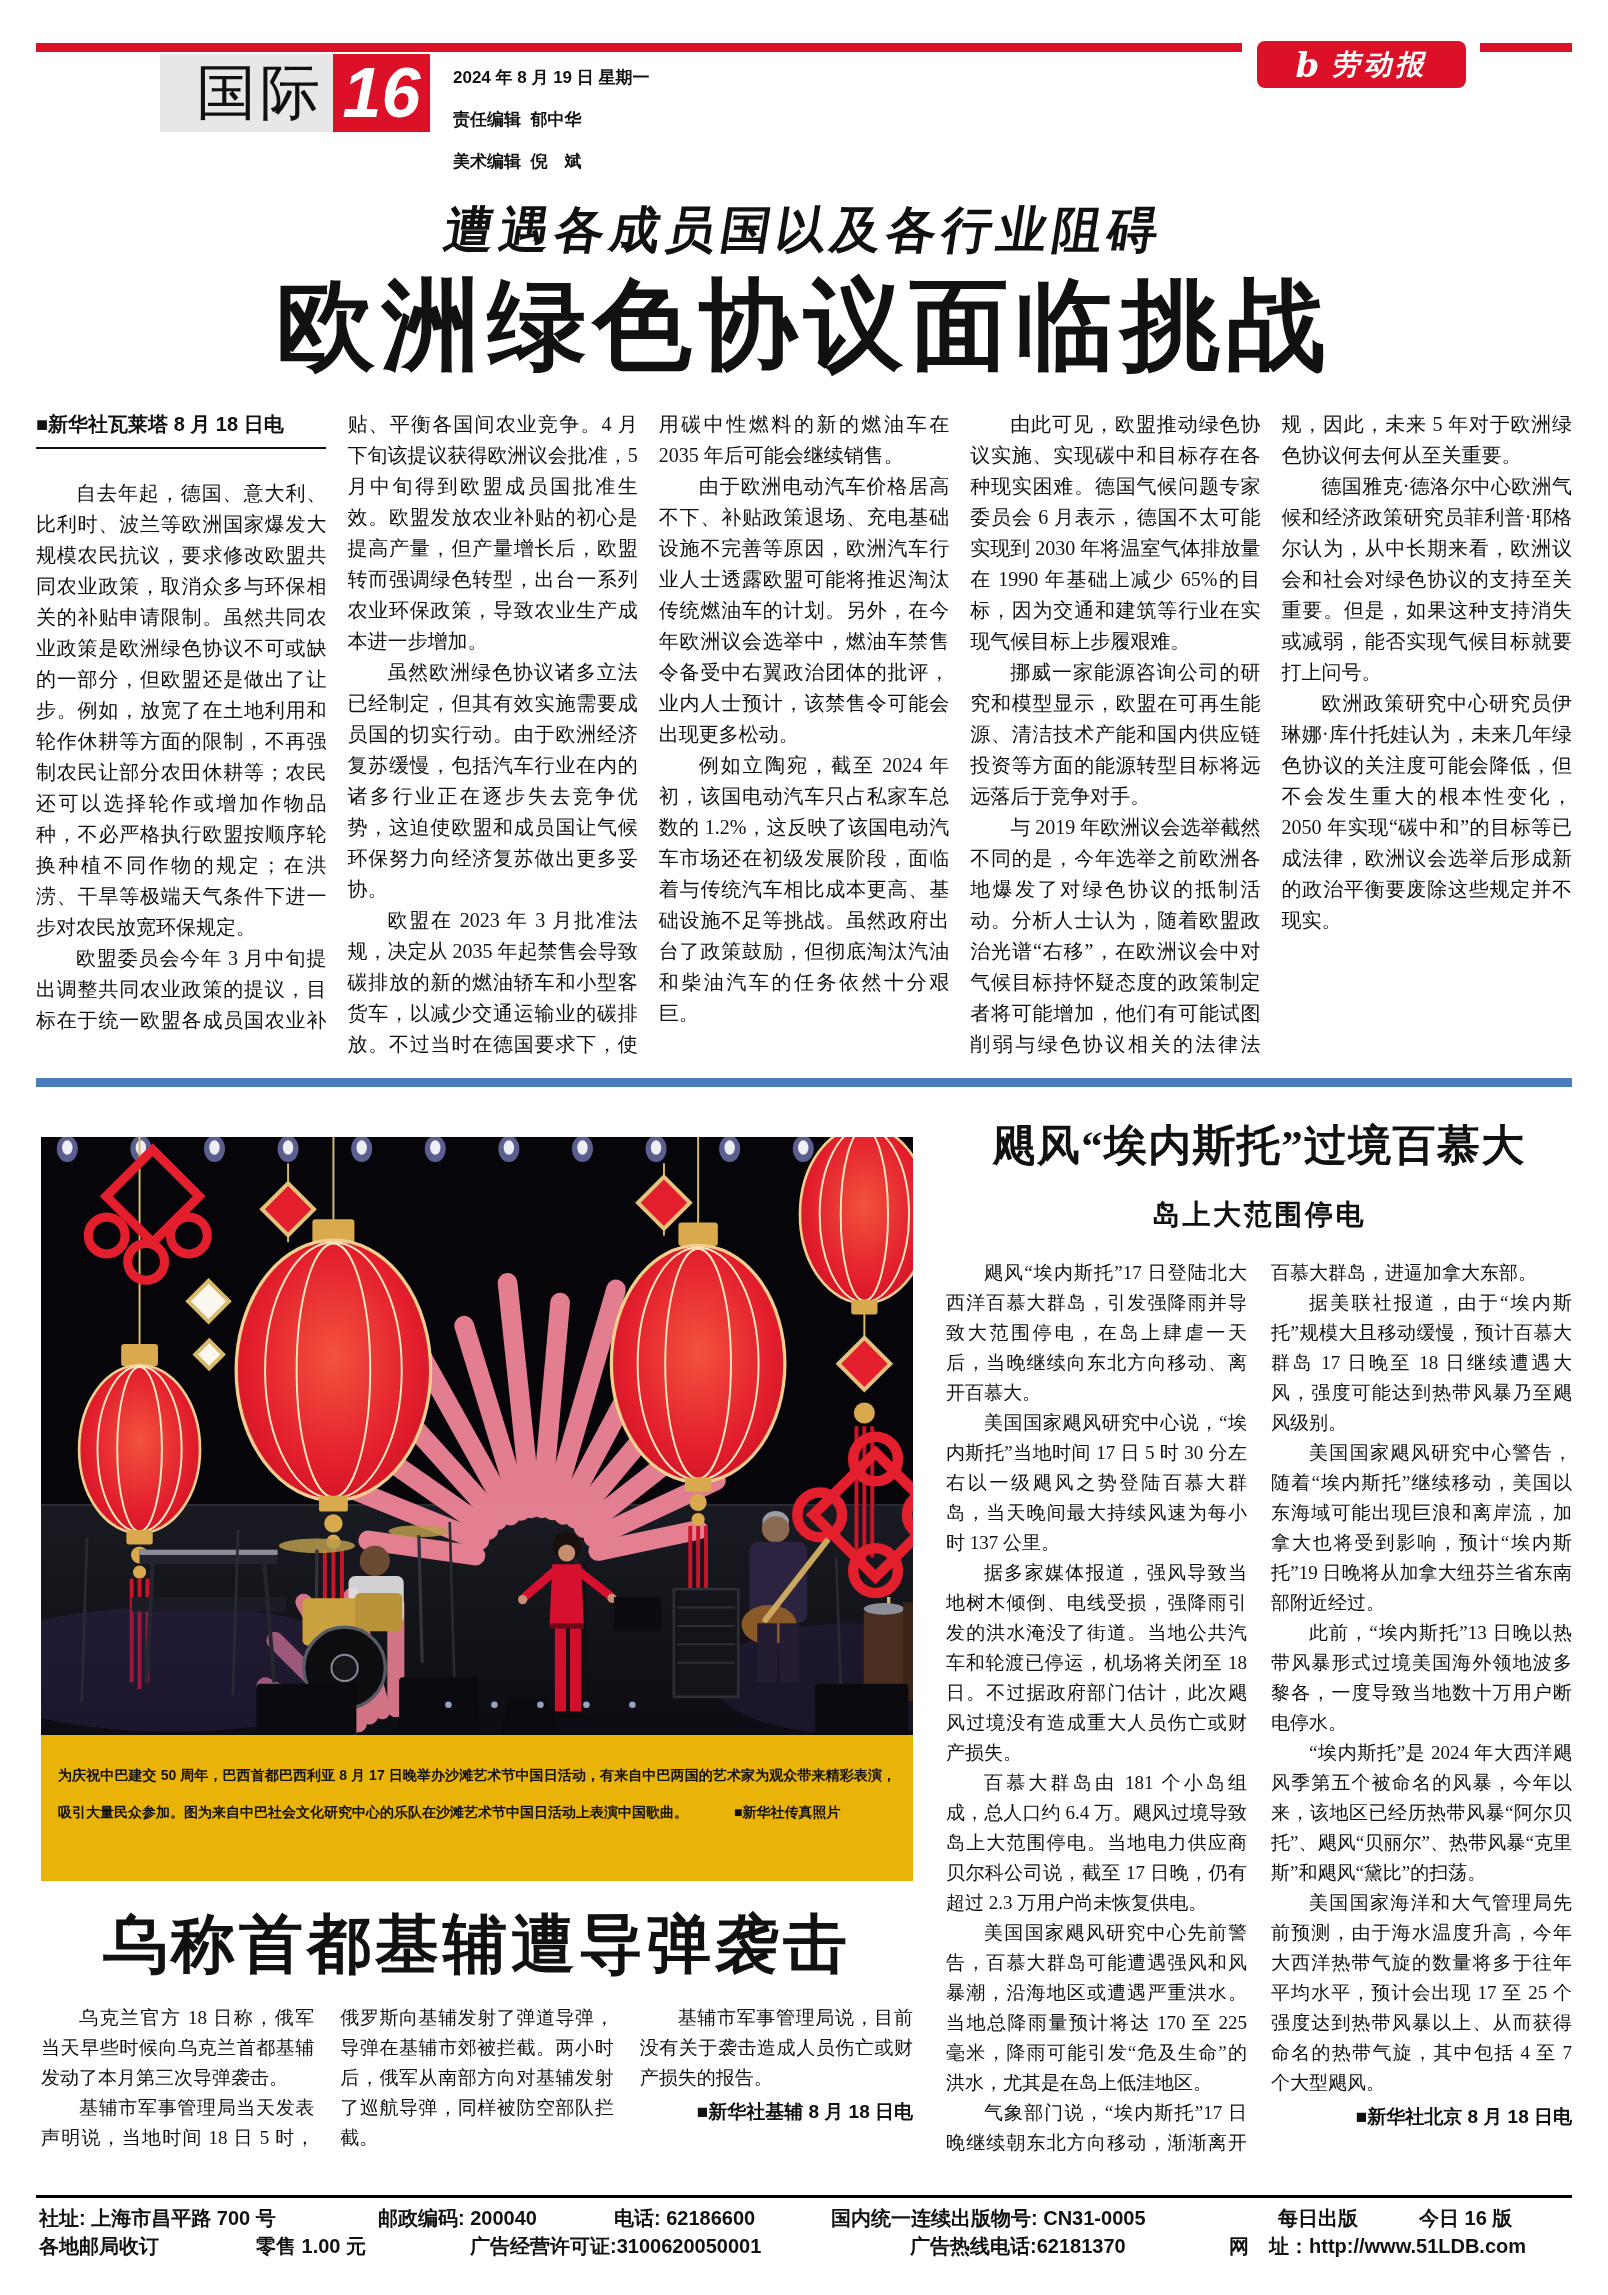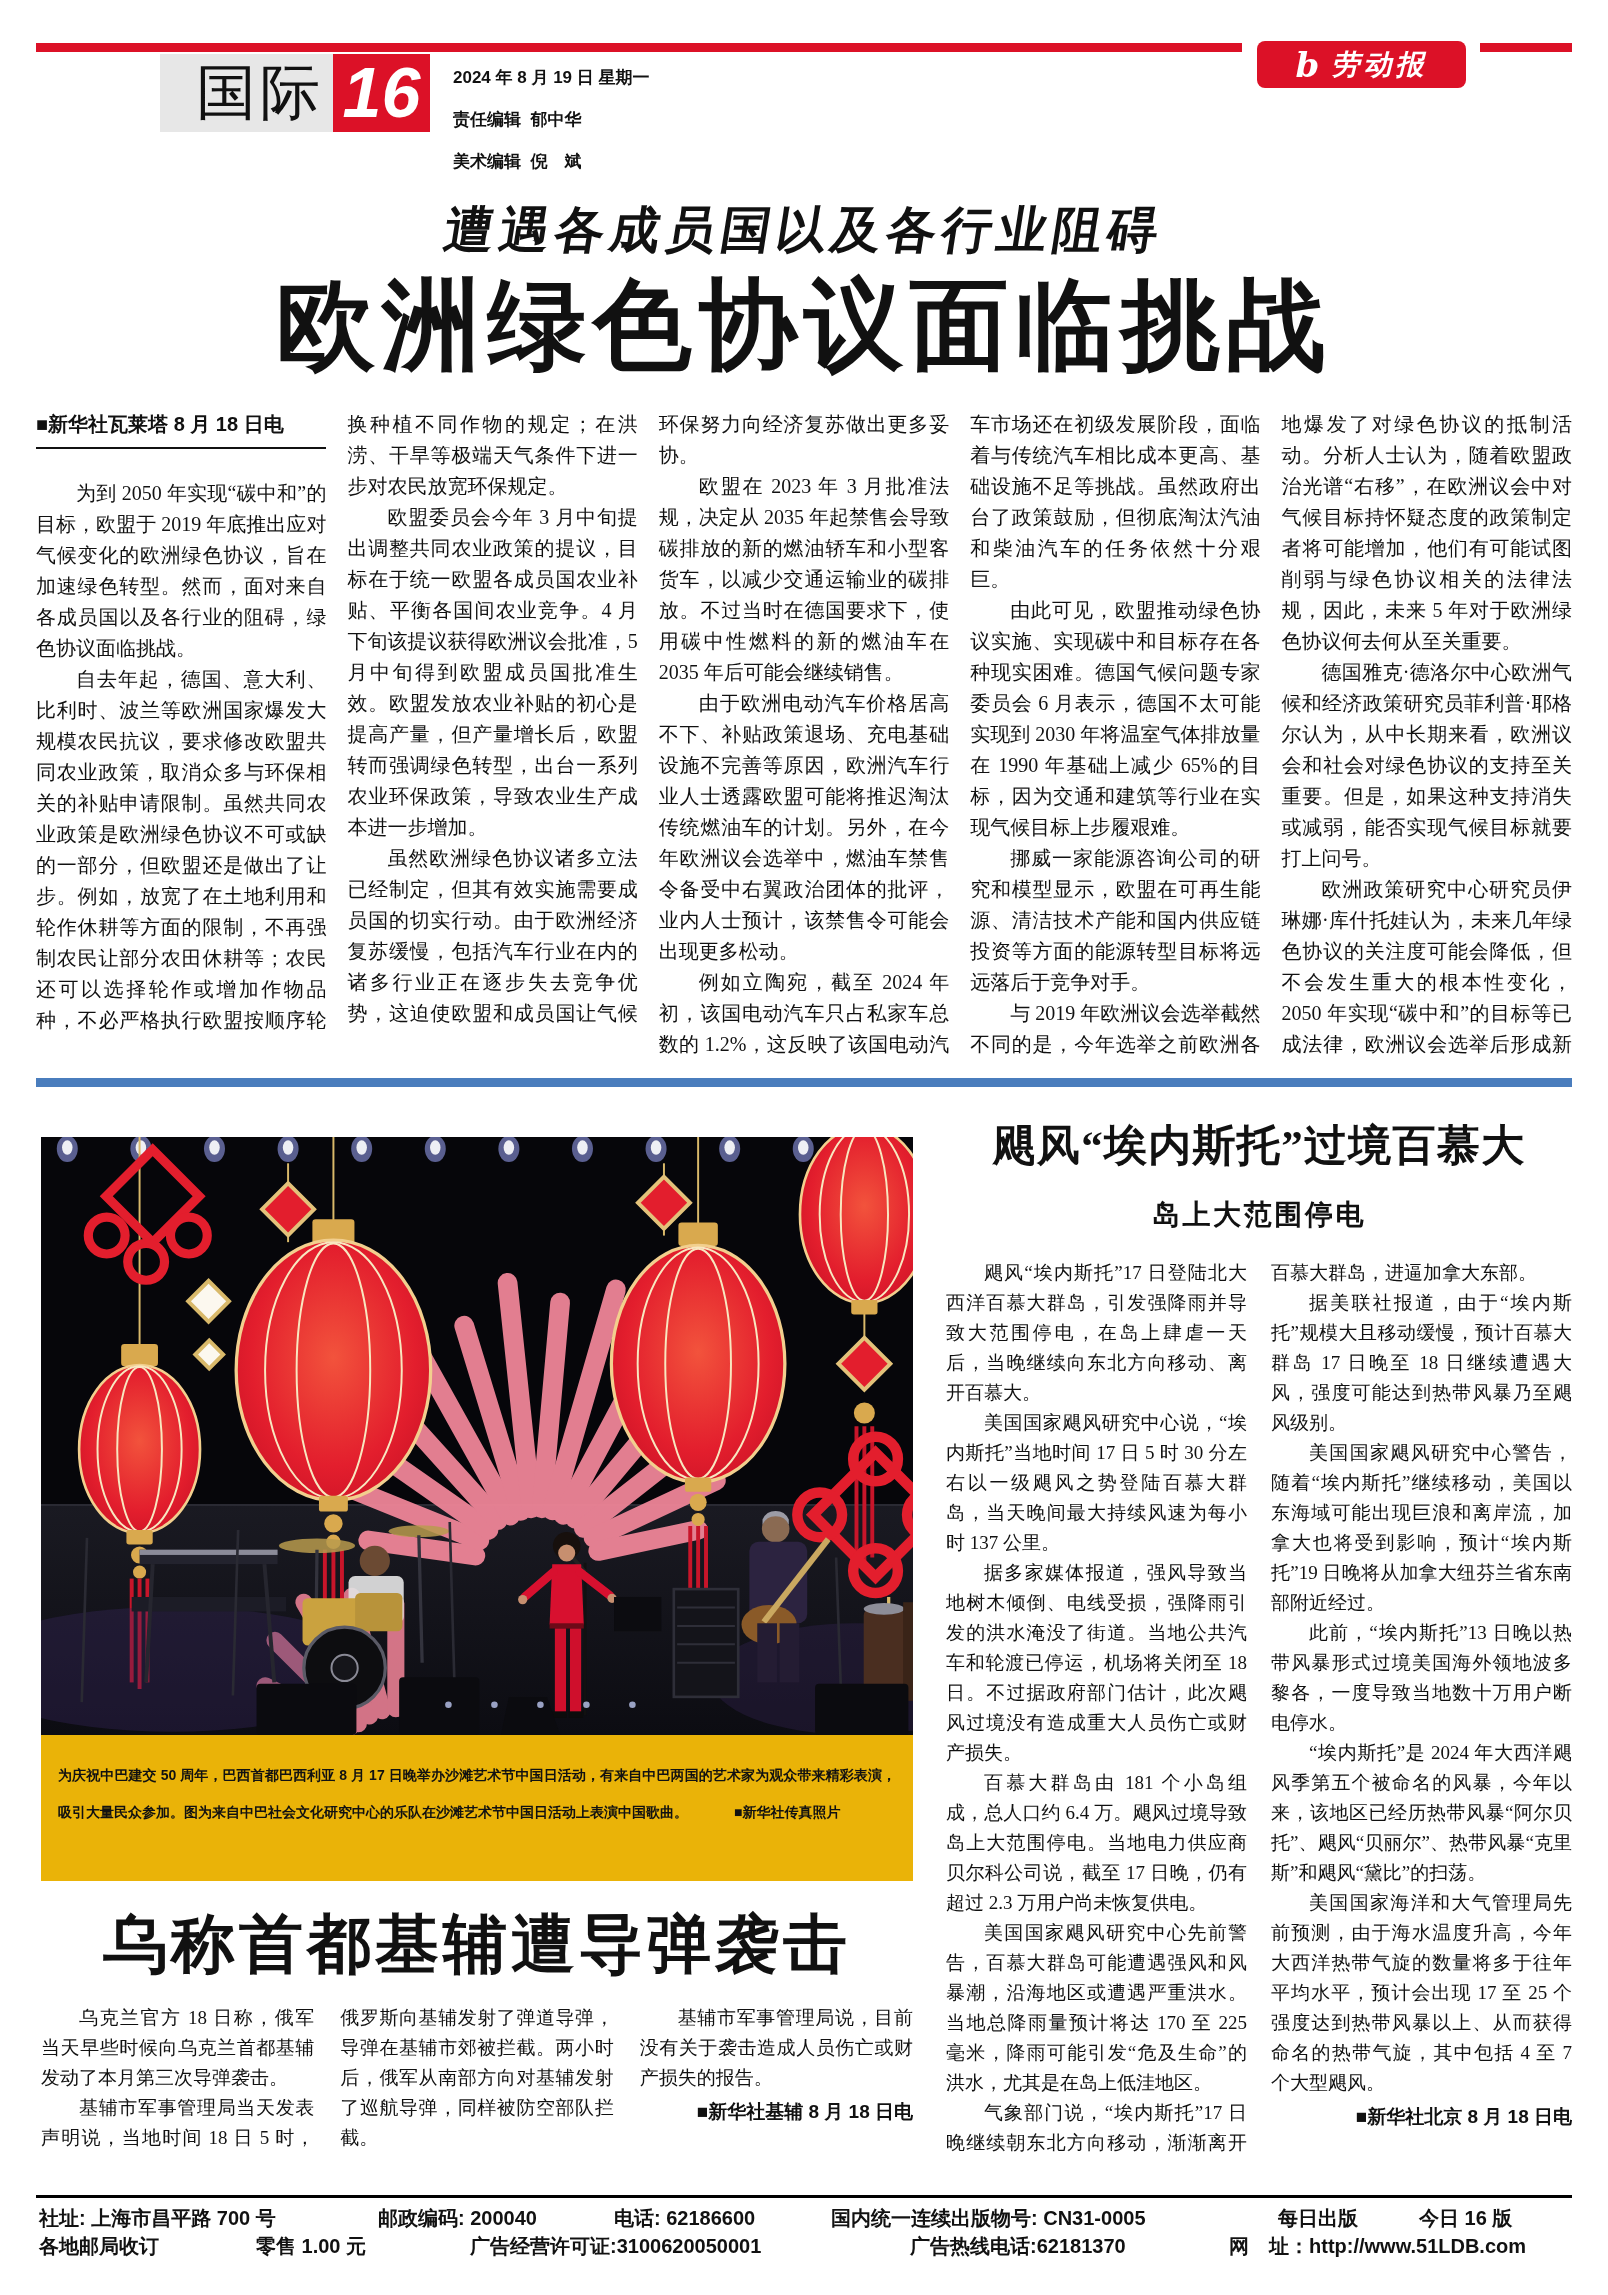--- a/index.html
+++ b/index.html
@@ -125,21 +125,20 @@
 <div class="date-block"><span>2024 年 8 月 19 日 星期一</span><br>
 <span>责任编辑  郁中华</span><br>
 <span>美术编辑  倪　斌</span></div>
 
 <div class="kicker">遭遇各成员国以及各行业阻碍</div>
 <div class="lead-headline">欧洲绿色协议面临挑战</div>
 
 <div class="lead-cols">
   <div class="lead-byline">■新华社瓦莱塔 8 月 18 日电</div>
   <div>
-      <p class="para">为到 2050 年实现“碳中和”的目标，欧盟于 2019 年底推出应对气候变化的欧洲绿色协议，旨在加速绿色转型。然而，面对来自各成员国以及各行业的阻碍，绿色协议面临挑战。</p>
       <p class="para">自去年起，德国、意大利、比利时、波兰等欧洲国家爆发大规模农民抗议，要求修改欧盟共同农业政策，取消众多与环保相关的补贴申请限制。虽然共同农业政策是欧洲绿色协议不可或缺的一部分，但欧盟还是做出了让步。例如，放宽了在土地利用和轮作休耕等方面的限制，不再强制农民让部分农田休耕等；农民还可以选择轮作或增加作物品种，不必严格执行欧盟按顺序轮换种植不同作物的规定；在洪涝、干旱等极端天气条件下进一步对农民放宽环保规定。</p>
       <p class="para">欧盟委员会今年 3 月中旬提出调整共同农业政策的提议，目标在于统一欧盟各成员国农业补贴、平衡各国间农业竞争。4 月下旬该提议获得欧洲议会批准，5 月中旬得到欧盟成员国批准生效。欧盟发放农业补贴的初心是提高产量，但产量增长后，欧盟转而强调绿色转型，出台一系列农业环保政策，导致农业生产成本进一步增加。</p>
       <p class="para">虽然欧洲绿色协议诸多立法已经制定，但其有效实施需要成员国的切实行动。由于欧洲经济复苏缓慢，包括汽车行业在内的诸多行业正在逐步失去竞争优势，这迫使欧盟和成员国让气候环保努力向经济复苏做出更多妥协。</p>
       <p class="para">欧盟在 2023 年 3 月批准法规，决定从 2035 年起禁售会导致碳排放的新的燃油轿车和小型客货车，以减少交通运输业的碳排放。不过当时在德国要求下，使用碳中性燃料的新的燃油车在 2035 年后可能会继续销售。</p>
       <p class="para">由于欧洲电动汽车价格居高不下、补贴政策退场、充电基础设施不完善等原因，欧洲汽车行业人士透露欧盟可能将推迟淘汰传统燃油车的计划。另外，在今年欧洲议会选举中，燃油车禁售令备受中右翼政治团体的批评，业内人士预计，该禁售令可能会出现更多松动。</p>
       <p class="para">例如立陶宛，截至 2024 年初，该国电动汽车只占私家车总数的 1.2%，这反映了该国电动汽车市场还在初级发展阶段，面临着与传统汽车相比成本更高、基础设施不足等挑战。虽然政府出台了政策鼓励，但彻底淘汰汽油和柴油汽车的任务依然十分艰巨。</p>
       <p class="para">由此可见，欧盟推动绿色协议实施、实现碳中和目标存在各种现实困难。德国气候问题专家委员会 6 月表示，德国不太可能实现到 2030 年将温室气体排放量在 1990 年基础上减少 65%的目标，因为交通和建筑等行业在实现气候目标上步履艰难。</p>
       <p class="para">挪威一家能源咨询公司的研究和模型显示，欧盟在可再生能源、清洁技术产能和国内供应链投资等方面的能源转型目标将远远落后于竞争对手。</p>
       <p class="para">与 2019 年欧洲议会选举截然不同的是，今年选举之前欧洲各地爆发了对绿色协议的抵制活动。分析人士认为，随着欧盟政治光谱“右移”，在欧洲议会中对气候目标持怀疑态度的政策制定者将可能增加，他们有可能试图削弱与绿色协议相关的法律法规，因此，未来 5 年对于欧洲绿色协议何去何从至关重要。</p>
       <p class="para">德国雅克·德洛尔中心欧洲气候和经济政策研究员菲利普·耶格尔认为，从中长期来看，欧洲议会和社会对绿色协议的支持至关重要。但是，如果这种支持消失或减弱，能否实现气候目标就要打上问号。</p>

